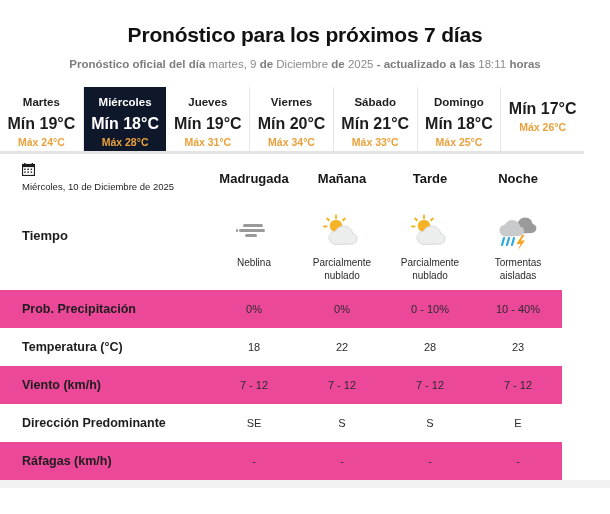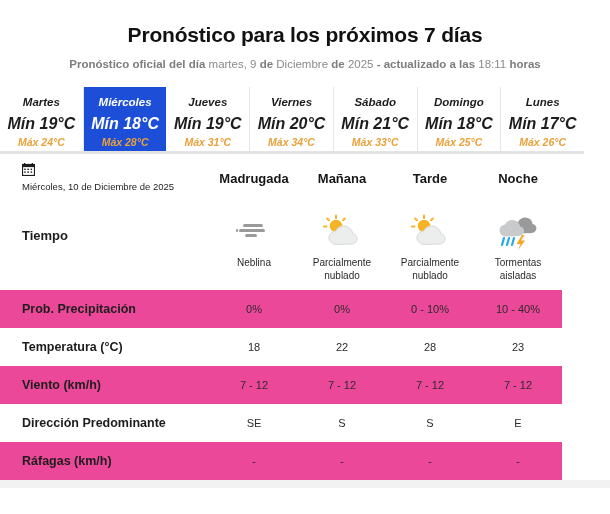--- a/index.html
+++ b/index.html
@@ -36,32 +36,31 @@
   }
   .subtitle .b { font-weight: bold; color: #7d7d7d; }
 
   
   .days {
     margin-top: 15px;
     display: flex;
     width: 584px;
     height: 67px;
     border-bottom: 3px solid #e4e4e4;
-    font-style: italic;
   }
   .day {
     flex: 1 1 0;
     text-align: center;
     padding-top: 8px;
     border-right: 1px solid #e6e6e6;
     position: relative;
   }
   .day:last-child { border-right: none; }
   .day.sel {
-    background: #1d4ed8;
+    background: #0f172a;
     border-right: none;
   }
   .day.sel + .day { border-left: none; }
   .day-name {
     font-size: 11.5px;
     font-weight: bold;
     color: #1d1d1d;
     line-height: 15px;
   }
   .day.sel .day-name { color: #ffffff; }
@@ -177,21 +176,20 @@
         <div class="day-name">Sábado</div>
         <div class="day-min">Mín 21°C</div>
         <div class="day-max">Máx 33°C</div>
       </div>
       <div class="day">
         <div class="day-name">Domingo</div>
         <div class="day-min">Mín 18°C</div>
         <div class="day-max">Máx 25°C</div>
       </div>
       <div class="day">
-        <div class="day-name">Lunes</div>
         <div class="day-min">Mín 17°C</div>
         <div class="day-max">Máx 26°C</div>
       </div>
     </div>
 
   <div class="tbl">
 
     <div class="row row-date">
       <div class="cell-label datebox">
         <span class="cal-icon">

